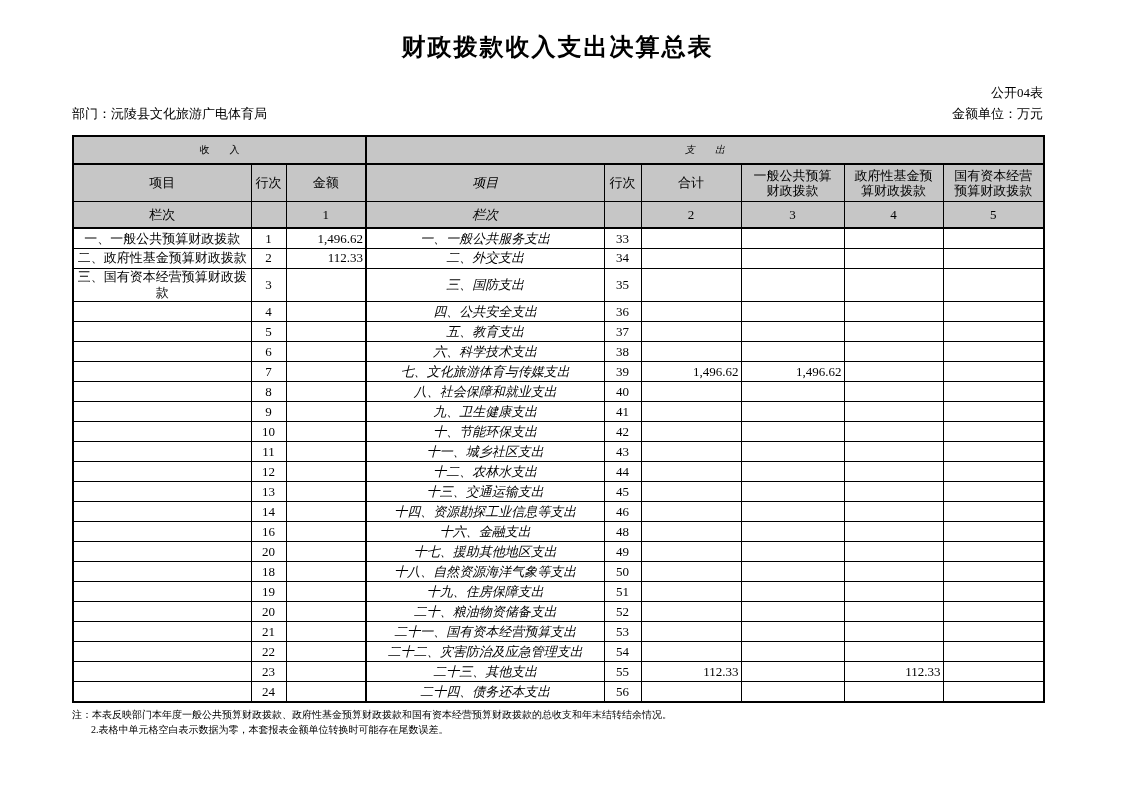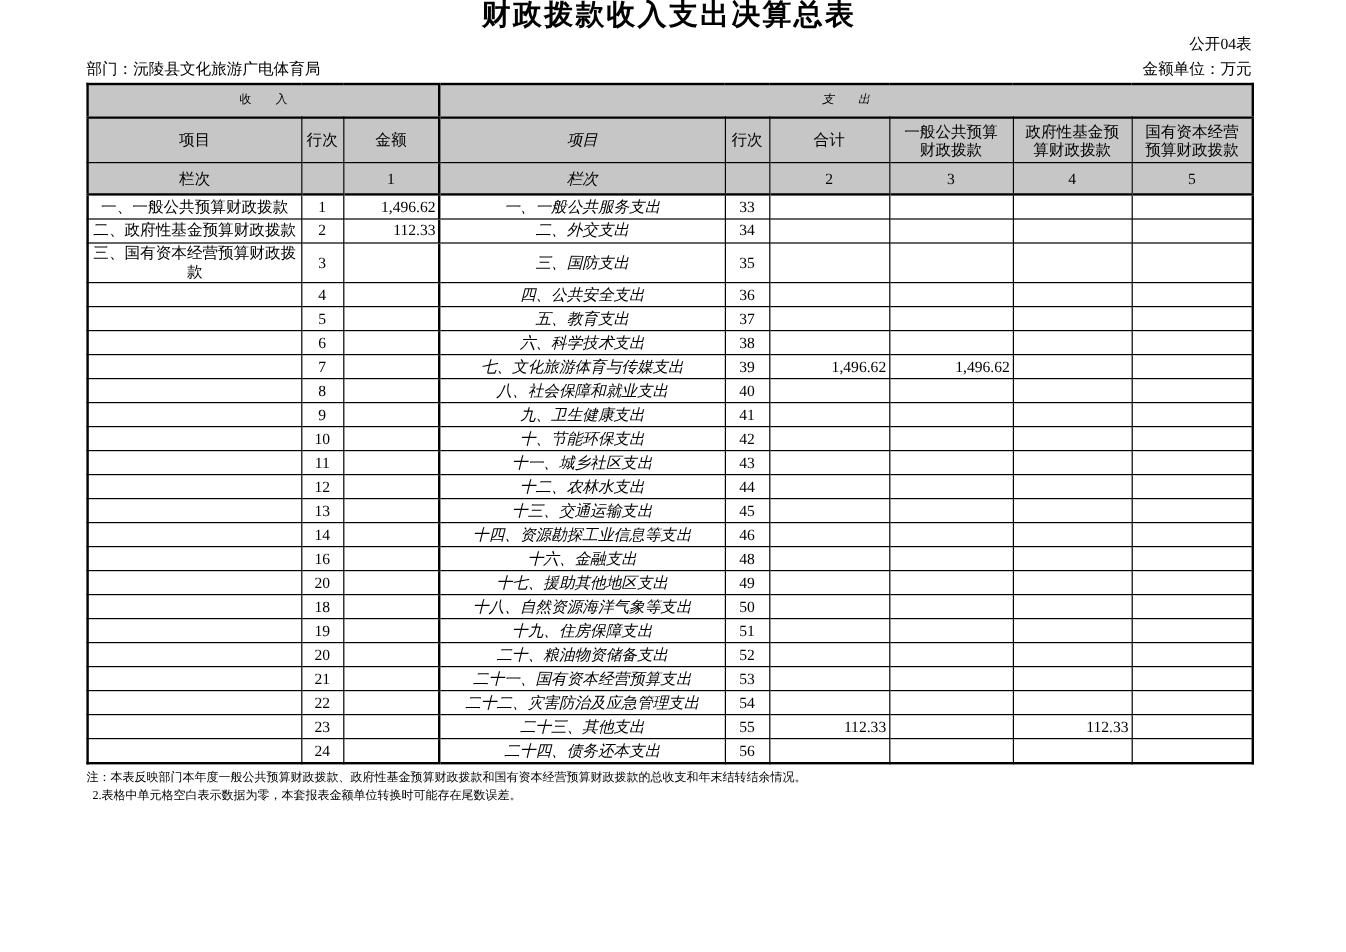--- a/index.html
+++ b/index.html
@@ -3,51 +3,51 @@
 <meta charset="utf-8">
 <style>
   * { box-sizing: border-box; }
   html, body { margin: 0; padding: 0; }
   body {
     width: 1122px; height: 793px;
     background: #ffffff; color: #000000;
     font-family: "Liberation Serif", "DejaVu Serif", serif;
     overflow: hidden;
   }
-  .sheet { }
+  .sheet { padding-top: 34px; }
   .content { width: 971px; margin-left: 72px; }
   .title {
     text-align: center; font-size: 24px; font-weight: bold;
     letter-spacing: 2px; margin: 0; line-height: 1.1;
   }
-  .code-line { text-align: right; font-size: 13px; margin-top: 2px; height: 16px; }
+  .code-line { text-align: right; font-size: 13px; margin-top: 24px; height: 16px; }
   .meta-line {
     display: flex; justify-content: space-between;
-    font-size: 13px; margin-top: 5px; margin-bottom: 3px; height: 17px;
+    font-size: 13px; margin-top: 5px; margin-bottom: 13px; height: 17px;
   }
   table.budget {
     border-collapse: collapse; table-layout: fixed;
     width: 971px; border: 2px solid #000;
   }
   table.budget td {
     border: 1px solid #000; font-size: 13px;
     padding: 0 2px; overflow: hidden; line-height: 1.25;
     vertical-align: middle;
   }
   thead td { background: #c6c6c6; text-align: center; }
   tr.h1 td { height: 28px; font-size: 10px; border-bottom: 2px solid #000; }
   tr.h2 td { height: 37px; white-space: pre-line; line-height: 1.2; }
   tr.h3 td { height: 27px; border-bottom: 2px solid #000; }
   tbody tr { height: 20px; }
   .bl { border-left: 2px solid #000 !important; font-style: italic; }
   .c-item { text-align: center; }
   .c-line { text-align: center; }
   .c-num  { text-align: right; }
   .notes { font-size: 10px; margin-top: 4px; line-height: 1.5; }
-  .note-indent { margin-left: 5px; }
+  .note-indent { margin-left: 19px; }
 </style>
 </head>
 <body>
 
 <div class="sheet">
   <div class="content">
 
     <h1 class="title">财政拨款收入支出决算总表</h1>
 
     <div class="code-line">公开04表</div>

